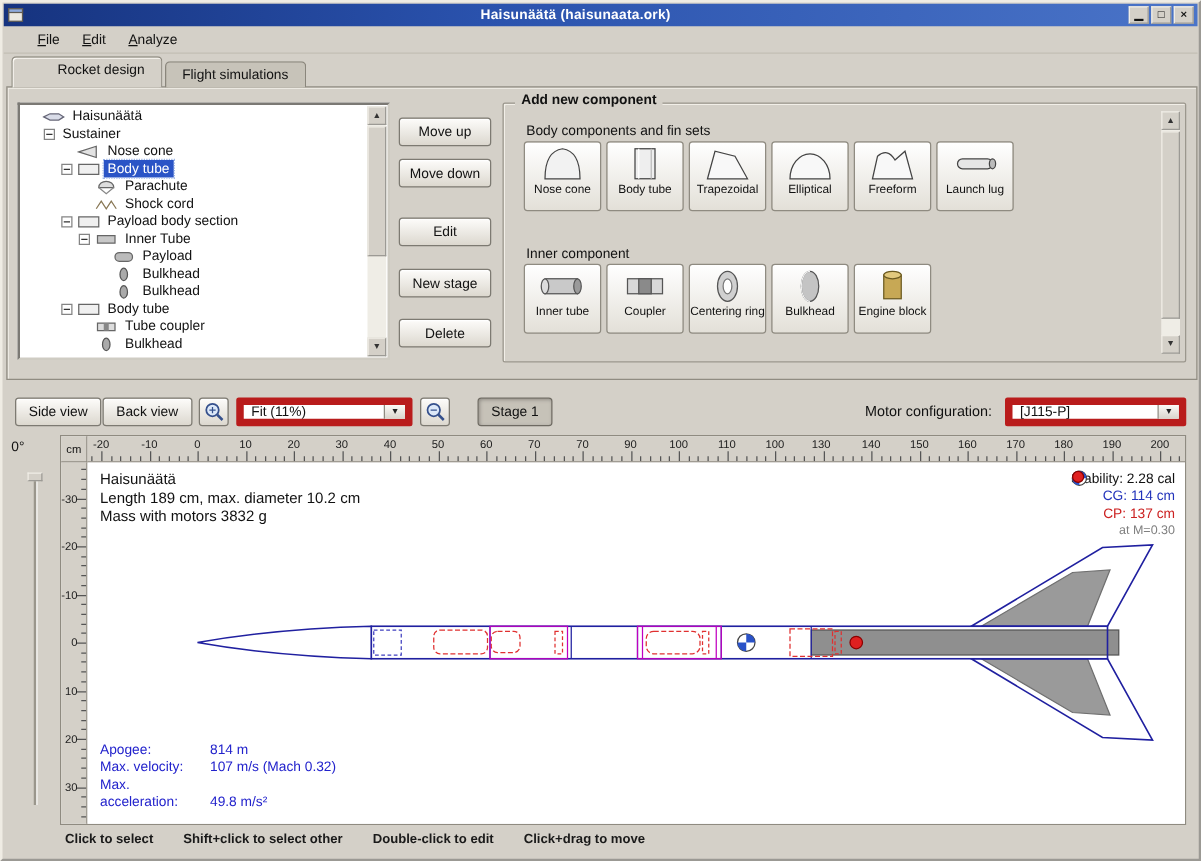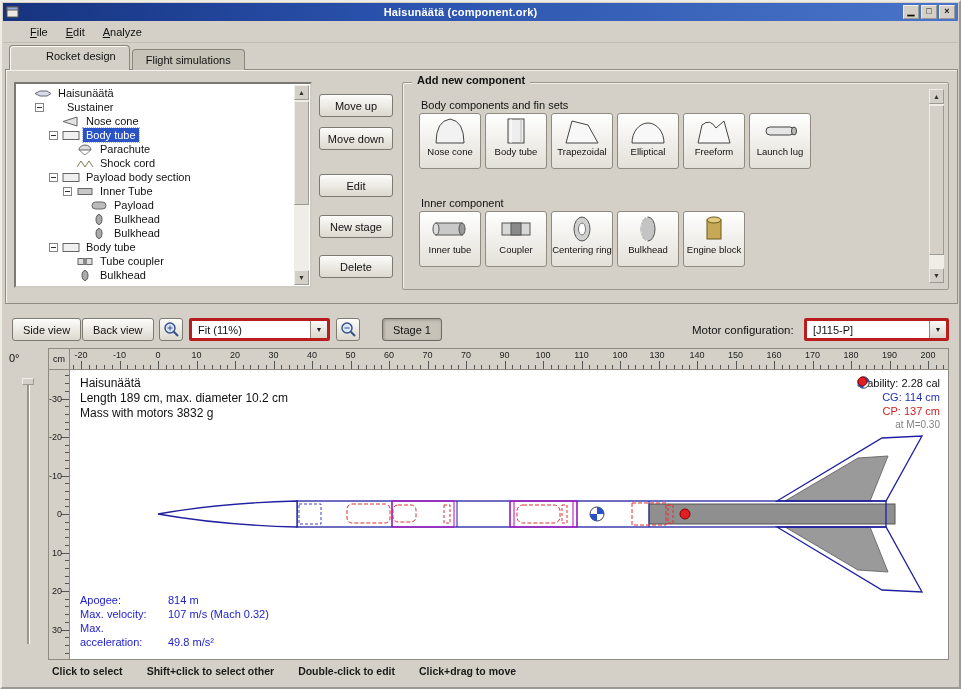--- a/index.html
+++ b/index.html
@@ -82,21 +82,21 @@
   .pal-btn {
     width: 62px; height: 56px; background: linear-gradient(#ffffff,#e3e0d8);
     border: 1px solid #8f8b81; border-radius: 3px; display: flex; flex-direction: column;
     align-items: center; padding-top: 2px; cursor: default;
   }
   .pal-icon { height: 30px; display: flex; align-items: center; }
   .pal-text { font-size: 9.5px; line-height: 1.1; text-align: center; margin-top: 1px; }
   
   .toolbtn { position: absolute; height: 23px; padding: 0 10px; }
   .iconbtn { position: absolute; width: 24px; height: 23px; padding: 0; }
-  .combo { position: absolute; height: 23px; background: #fff; border: 3px solid #b91c1c; border-radius: 2px; display: flex; align-items: center; }
+  .combo { position: absolute; height: 23px; background: #fff; border: 6px solid #b91c1c; border-radius: 2px; display: flex; align-items: center; }
   .combo .val { flex: 1; padding: 0 6px; white-space: nowrap; overflow: hidden; }
   .combo .arrow { width: 17px; align-self: stretch; background: linear-gradient(#fbfaf7,#d9d5cc); border-left: 1px solid #8f8b81; display: flex; align-items: center; justify-content: center; font-size: 7px; color: #222; }
   .mc-label { position: absolute; left: 690px; top: 322px; font-size: 11.5px; }
   
   .viewbox { position: absolute; left: 46px; top: 346px; width: 901px; height: 312px; background: #fff; border: 1px solid #8f8b81; }
   .corner { position: absolute; left: 0; top: 0; width: 21px; height: 21px; background: #d4d0c8; border-right: 1px solid #8f8b81; border-bottom: 1px solid #8f8b81; font-size: 9px; text-align: center; line-height: 20px; }
   .h-ruler { position: absolute; left: 21px; top: 0; right: 0; height: 21px; background: #d4d0c8; border-bottom: 1px solid #8f8b81; overflow: hidden; }
   .hlabel { position: absolute; top: 1px; transform: translateX(-50%); font-size: 9px; color: #222; }
   .htick { position: absolute; bottom: 0; width: 1px; height: 4px; background: #555; }
   .htick.major { height: 8px; }
@@ -125,21 +125,21 @@
 </head>
 <body>
 
 <div class="window">
 
   <div class="titlebar">
     <svg class="appicon" viewBox="0 0 14 14">
       <rect x="1" y="2" width="11" height="10" fill="#ece9e1" stroke="#5f5b53"></rect>
       <rect x="1" y="2" width="11" height="3" fill="#8faadc" stroke="#5f5b53"></rect>
     </svg>
-    <span class="title">Haisunäätä (component.ork)</span>
+    <span class="title">Haisunäätä (haisunaata.ork)</span>
     <span class="tb-btn">▁</span>
     <span class="tb-btn">□</span>
     <span class="tb-btn">×</span>
   </div>
 
   <div class="menubar">
       <span class="menu-item"><u>F</u>ile</span>
       <span class="menu-item"><u>E</u>dit</span>
       <span class="menu-item"><u>A</u>nalyze</span>
     </div>
@@ -154,21 +154,21 @@
     <div class="tree-rows">
         <div class="tree-row" style="padding-left: 4px;">
           <span class="expander-spacer"></span>
           <span class="ticon">
             <svg width="20" height="13" viewBox="0 0 20 13">
               <path d="M2 6.5 L7 4 L14 4 L18 6.5 L14 9 L7 9 Z" fill="#d9dce8" stroke="#667"></path>
             </svg>
           </span>
           <span class="tlabel">Haisunäätä</span>
         </div>
-        <div class="tree-row" style="padding-left: 18px; gap: 17px;">
+        <div class="tree-row" style="padding-left: 18px;">
           <span class="expander"></span>
           <span class="tlabel">Sustainer</span>
         </div>
         <div class="tree-row" style="padding-left: 32px;">
           <span class="expander-spacer"></span>
           <span class="ticon">
             <svg width="20" height="13" viewBox="0 0 20 13">
               <path d="M2 6.5 L16 2 L16 11 Z" fill="#e2e2e2" stroke="#666"></path>
             </svg>
           </span>

